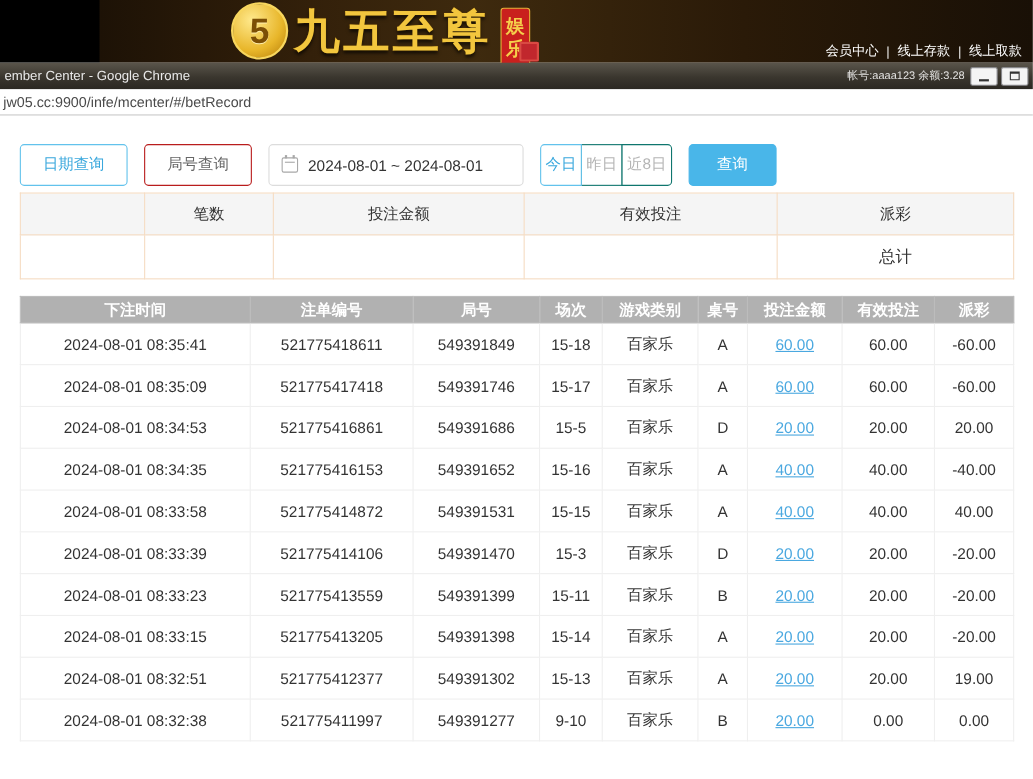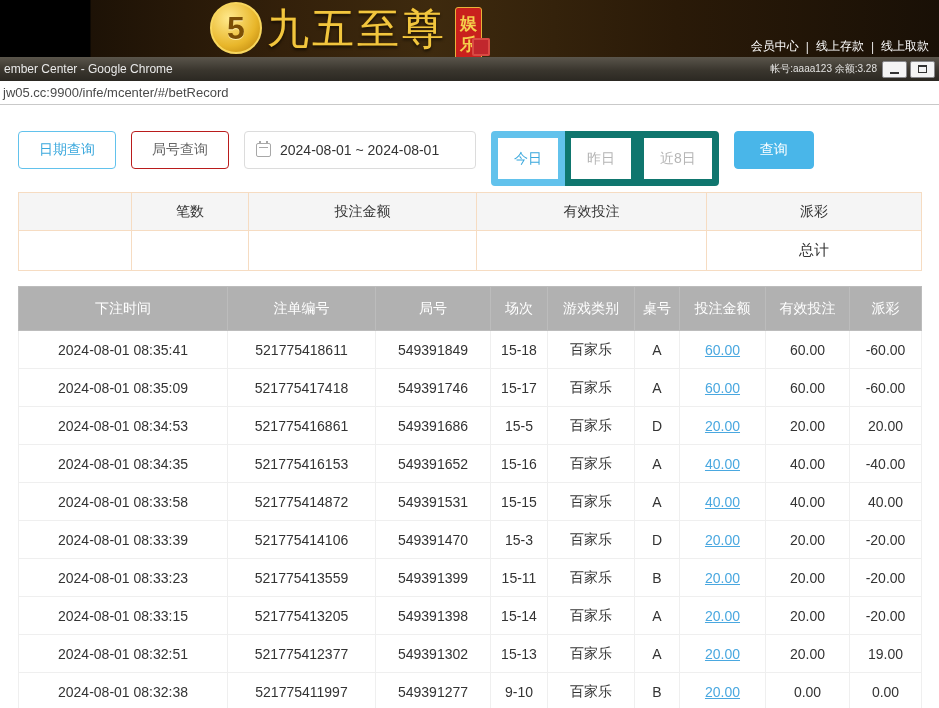--- a/index.html
+++ b/index.html
@@ -7,21 +7,21 @@
   body{font-family:"Liberation Sans","DejaVu Sans",sans-serif;background:#fff;overflow:hidden;color:#333}
   .screen{position:relative;width:939px;height:708px;overflow:hidden}
 
   
   .casino-header{position:relative;height:57px;
     background:linear-gradient(90deg,#000 0,#000 90px,#1d1206 91px,#33200a 30%,#3e2a0e 46%,#2a1a08 72%,#191006 100%);}
   .logo{position:absolute;left:210px;top:2px;display:flex;align-items:flex-start}
   .coin{width:52px;height:52px;border-radius:50%;border:2px solid #f7d65e;
     background:radial-gradient(circle at 35% 30%,#ffe98c,#e8b62a 60%,#b57c08);
     display:flex;align-items:center;justify-content:center;font-size:32px;font-weight:bold;color:#7c4f05;text-shadow:0 1px 0 #ffeeaa}
-  .logo-text{font-size:42px;font-weight:normal;letter-spacing:3px;margin-left:5px;line-height:54px;color:#f2c63e;
+  .logo-text{font-size:42px;font-weight:bold;letter-spacing:3px;margin-left:5px;line-height:54px;color:#f2c63e;
     text-shadow:0 2px 3px rgba(0,0,0,.65),0 0 1px #8a5a00}
   .yule-badge{display:flex;flex-direction:column;background:#c9201d;color:#f5cf4b;font-size:17px;font-weight:bold;
     padding:5px 4px;border-radius:3px;margin-left:8px;margin-top:5px;line-height:1.25;border:1px solid #e8b23a}
   .logo-seal{position:absolute;left:472px;top:38px;width:18px;height:18px;background:#c1272d;border-radius:2px;
     box-shadow:inset 0 0 0 2px #d94a43}
   .header-links{position:absolute;right:10px;top:38px;color:#fff;font-size:12px;display:flex;align-items:center;white-space:nowrap}
   .nav-item{display:inline-flex;align-items:center}
   .nav-sep{margin:0 7px;color:#fff;opacity:.9}
   .nav-item:first-child .nav-sep{display:none}
   .nav-link{cursor:pointer}
@@ -47,34 +47,34 @@
   .btn{height:38px;border-radius:4px;font-size:14px;display:inline-flex;align-items:center;justify-content:center;
     cursor:pointer;background:#fff;user-select:none}
   .btn-outline-blue{border:1px solid #62c2ec;color:#3aa8dd;padding:0 20px}
   .btn-outline-gray{border:1px solid #b91c1c;color:#666;padding:0 20px;margin-left:15px}
   .date-input{margin-left:15px;width:232px;height:38px;border:1px solid #dcdcdc;border-radius:4px;background:#fff;
     display:flex;align-items:center;padding:0 11px;color:#333;font-size:14px;cursor:pointer}
   .cal-icon{width:15px;height:14px;border:1px solid #a8a8a8;border-radius:2px;margin-right:9px;position:relative;flex:0 0 auto}
   .cal-icon::before{content:"";position:absolute;left:2px;right:2px;top:3px;border-top:1px solid #a8a8a8}
   .cal-icon::after{content:"";position:absolute;top:-3px;left:2px;width:2px;height:3px;background:#a8a8a8;box-shadow:7px 0 0 #a8a8a8}
   .quick-group{display:flex;margin-left:15px}
-  .qbtn{height:55px;padding:0 16px;border:7px solid #0f766e;background:#fff;color:#b5b5b5;font-size:14px;
+  .qbtn{height:38px;padding:0 4px;border:1px solid #0f766e;background:#fff;color:#b5b5b5;font-size:14px;
     display:flex;align-items:center;margin-left:-1px;cursor:pointer}
   .qbtn:first-child{border-radius:4px 0 0 4px;margin-left:0}
   .qbtn:last-child{border-radius:0 4px 4px 0}
   .qbtn.active{color:#3aa8dd;border-color:#62c2ec;position:relative;z-index:2}
   .btn-primary{margin-left:15px;background:#49b6e9;color:#fff;border:1px solid #49b6e9;padding:0 25px}
 
   table{border-collapse:collapse;width:100%;table-layout:fixed}
   .summary-table{margin-top:6px}
   .summary-table th,.summary-table td{border:1px solid #f6dcc2;text-align:center}
   .summary-table th{background:#f5f5f5;height:38px;font-weight:normal;font-size:14px;color:#333}
   .summary-table td{height:40px;font-size:15px;color:#333}
   .records-table{margin-top:15px}
-  .records-table th{background:#b1b1b1;color:#fff;height:44px;font-size:14px;font-weight:normal;border:1px solid #bcbcbc;}
+  .records-table th{background:#b1b1b1;color:#fff;height:24px;font-size:14px;font-weight:bold;border:1px solid #bcbcbc;}
   .records-table td{height:38px;border:1px solid #efefef;text-align:center;font-size:14px;color:#333;background:#fff}
   .bet-link{color:#4aa8e0;text-decoration:underline;cursor:pointer}
   .neg{color:#f4504e}
 </style>
 </head>
 <body>
 
 <div class="screen">
 
   <div class="casino-header">

